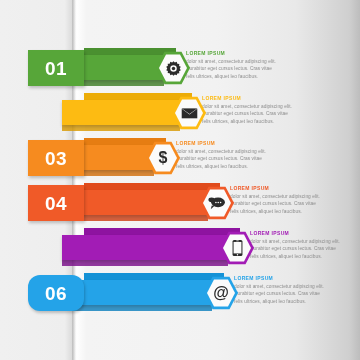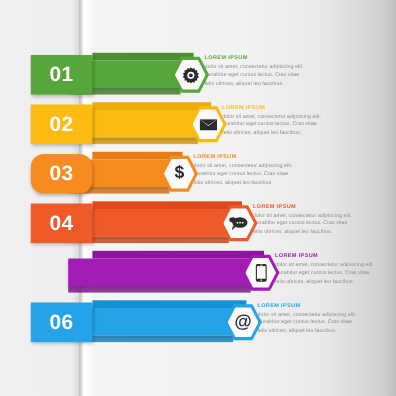--- a/index.html
+++ b/index.html
@@ -207,23 +207,20 @@
           <div class="txt-body">dolor sit amet, consectetur adipiscing elit. Curabitur eget cursus lectus. Cras vitae felis ultrices, aliquet leo faucibus.</div>
         </div>
       </div>
       <div class="row" style="top: 91px; width: 360px;">
         <div class="bar-wrap" style="width: 144px;">
           <div class="bar-shade" style="background: rgb(216, 154, 4);"></div>
           <div class="bar-top" style="background: rgb(236, 172, 7);"></div>
           <div class="bar-body" style="background: rgb(253, 187, 18);"></div>
           <div class="bar-point" style="background: rgb(253, 187, 18);"></div>
         </div>
-        <div class="numtab" style="background: rgb(253, 187, 18);">
-          <span>02</span>
-        </div>
         <div class="hex" style="left: 172px;">
           <div class="hex-outer" style="background: rgb(253, 187, 18);"></div>
           <div class="hex-inner"></div>
           <div class="hex-glyph">
             <svg viewBox="0 0 24 18" width="17" height="13" fill="#2b2b2b">
               <path d="M1 2.2h22v13.6H1z"></path>
               <path d="M1.2 2.2L12 10.4 22.8 2.2z" fill="#fbfbfb"></path>
               <path d="M1.2 2.0h21.6L12 9.6z"></path>
             </svg>
           </div>
@@ -233,21 +230,21 @@
           <div class="txt-body">dolor sit amet, consectetur adipiscing elit. Curabitur eget cursus lectus. Cras vitae felis ultrices, aliquet leo faucibus.</div>
         </div>
       </div>
       <div class="row" style="top: 136px; width: 360px;">
         <div class="bar-wrap" style="width: 118px;">
           <div class="bar-shade" style="background: rgb(210, 111, 12);"></div>
           <div class="bar-top" style="background: rgb(230, 125, 18);"></div>
           <div class="bar-body" style="background: rgb(246, 139, 31);"></div>
           <div class="bar-point" style="background: rgb(246, 139, 31);"></div>
         </div>
-        <div class="numtab" style="background: rgb(246, 139, 31); border-radius: 12px;">
+        <div class="numtab" style="background: rgb(246, 139, 31);">
           <span>03</span>
         </div>
         <div class="hex" style="left: 146px;">
           <div class="hex-outer" style="background: rgb(246, 139, 31);"></div>
           <div class="hex-inner"></div>
           <div class="hex-glyph">
             <span class="txt">$</span>
           </div>
         </div>
         <div class="txtblock" style="left: 176px;">
@@ -308,21 +305,21 @@
           <div class="txt-body">dolor sit amet, consectetur adipiscing elit. Curabitur eget cursus lectus. Cras vitae felis ultrices, aliquet leo faucibus.</div>
         </div>
       </div>
       <div class="row" style="top: 271px; width: 360px;">
         <div class="bar-wrap" style="width: 176px;">
           <div class="bar-shade" style="background: rgb(15, 128, 189);"></div>
           <div class="bar-top" style="background: rgb(21, 146, 214);"></div>
           <div class="bar-body" style="background: rgb(36, 163, 232);"></div>
           <div class="bar-point" style="background: rgb(36, 163, 232);"></div>
         </div>
-        <div class="numtab" style="background: rgb(36, 163, 232);">
+        <div class="numtab" style="background: rgb(36, 163, 232); border-radius: 12px;">
           <span>06</span>
         </div>
         <div class="hex" style="left: 204px;">
           <div class="hex-outer" style="background: rgb(36, 163, 232);"></div>
           <div class="hex-inner"></div>
           <div class="hex-glyph">
             <span class="txt">@</span>
           </div>
         </div>
         <div class="txtblock" style="left: 234px;">

